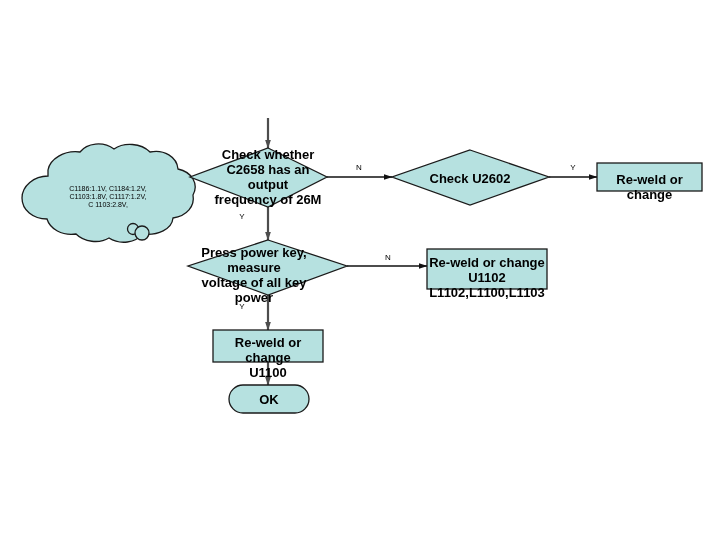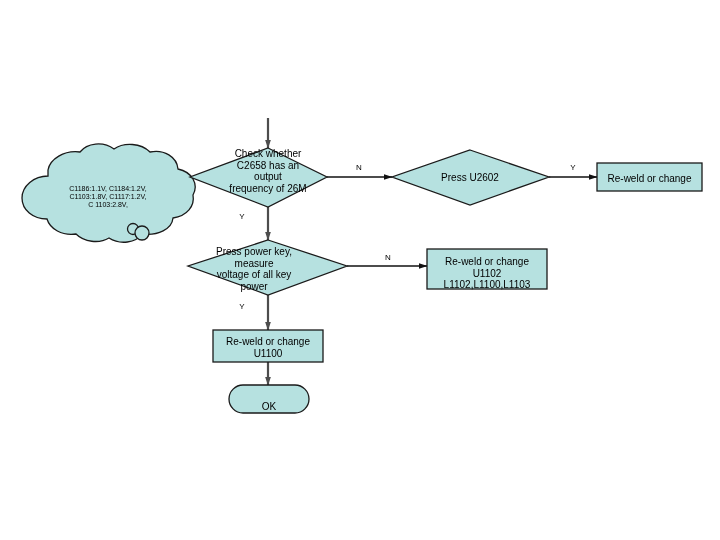--- a/index.html
+++ b/index.html
@@ -21,21 +21,21 @@
     height: 540px;
   }
   .node-label {
     position: absolute;
     text-align: center;
     color: #000000;
     line-height: 1.15;
     white-space: pre-line;
     pointer-events: none;
   }
-  .lbl-8 { font-size: 10px; }
+  .lbl-8 { font-size: 13px; font-weight: bold; }
   .lbl-7 { font-size: 7px; }
   .edge-label {
     position: absolute;
     font-size: 8px;
     color: #000000;
     text-align: center;
   }
   .hit {
     position: absolute;
   }
@@ -105,37 +105,37 @@
 
 <div class="node-label lbl-7" style="left:22px; top:185px; width:172px;">C1186:1.1V, C1184:1.2V,
 C1103:1.8V, C1117:1.2V,
 C 1103:2.8V,</div>
 
 <div class="node-label lbl-8" style="left:198px; top:148px; width:140px;">Check whether
 C2658 has an
 output
 frequency of 26M</div>
 
-<div class="node-label lbl-8" style="left:410px; top:172px; width:120px;">Press U2602</div>
+<div class="node-label lbl-8" style="left:410px; top:172px; width:120px;">Check U2602</div>
 
 <div class="node-label lbl-8" style="left:597px; top:173px; width:105px;">Re-weld or change</div>
 
 <div class="node-label lbl-8" style="left:184px; top:246px; width:140px;">Press power key,
 measure
 voltage of all key
 power</div>
 
 <div class="node-label lbl-8" style="left:427px; top:256px; width:120px;">Re-weld or change
 U1102
 L1102,L1100,L1103</div>
 
 <div class="node-label lbl-8" style="left:213px; top:336px; width:110px;">Re-weld or change
 U1100</div>
 
-<div class="node-label lbl-8" style="left:229px; top:393px; width:80px;margin-top:8px;">OK</div>
+<div class="node-label lbl-8" style="left:229px; top:393px; width:80px;">OK</div>
 
 <div class="edge-label" style="left:352px; top:163px; width:14px;">N</div>
 
 <div class="edge-label" style="left:235px; top:212px; width:14px;">Y</div>
 
 <div class="edge-label" style="left:566px; top:163px; width:14px;">Y</div>
 
 <div class="edge-label" style="left:381px; top:253px; width:14px;">N</div>
 
 <div class="edge-label" style="left:235px; top:302px; width:14px;">Y</div>

